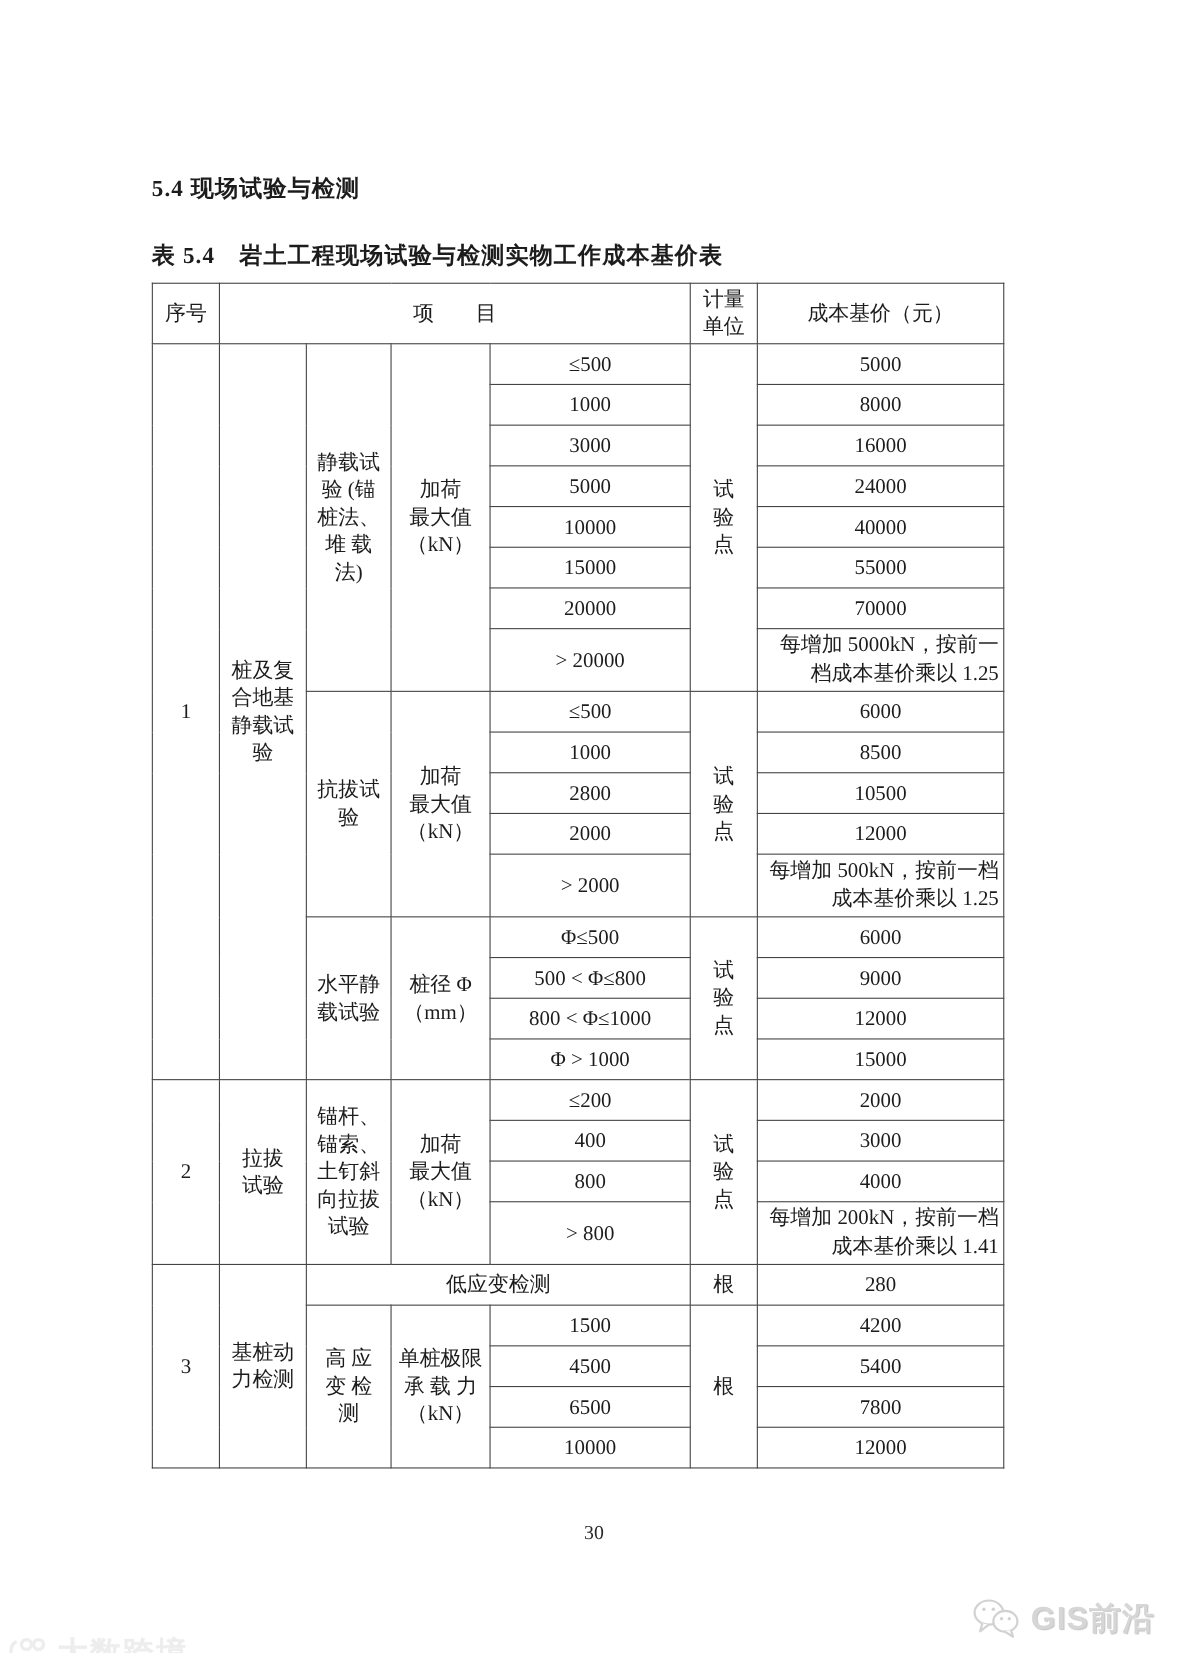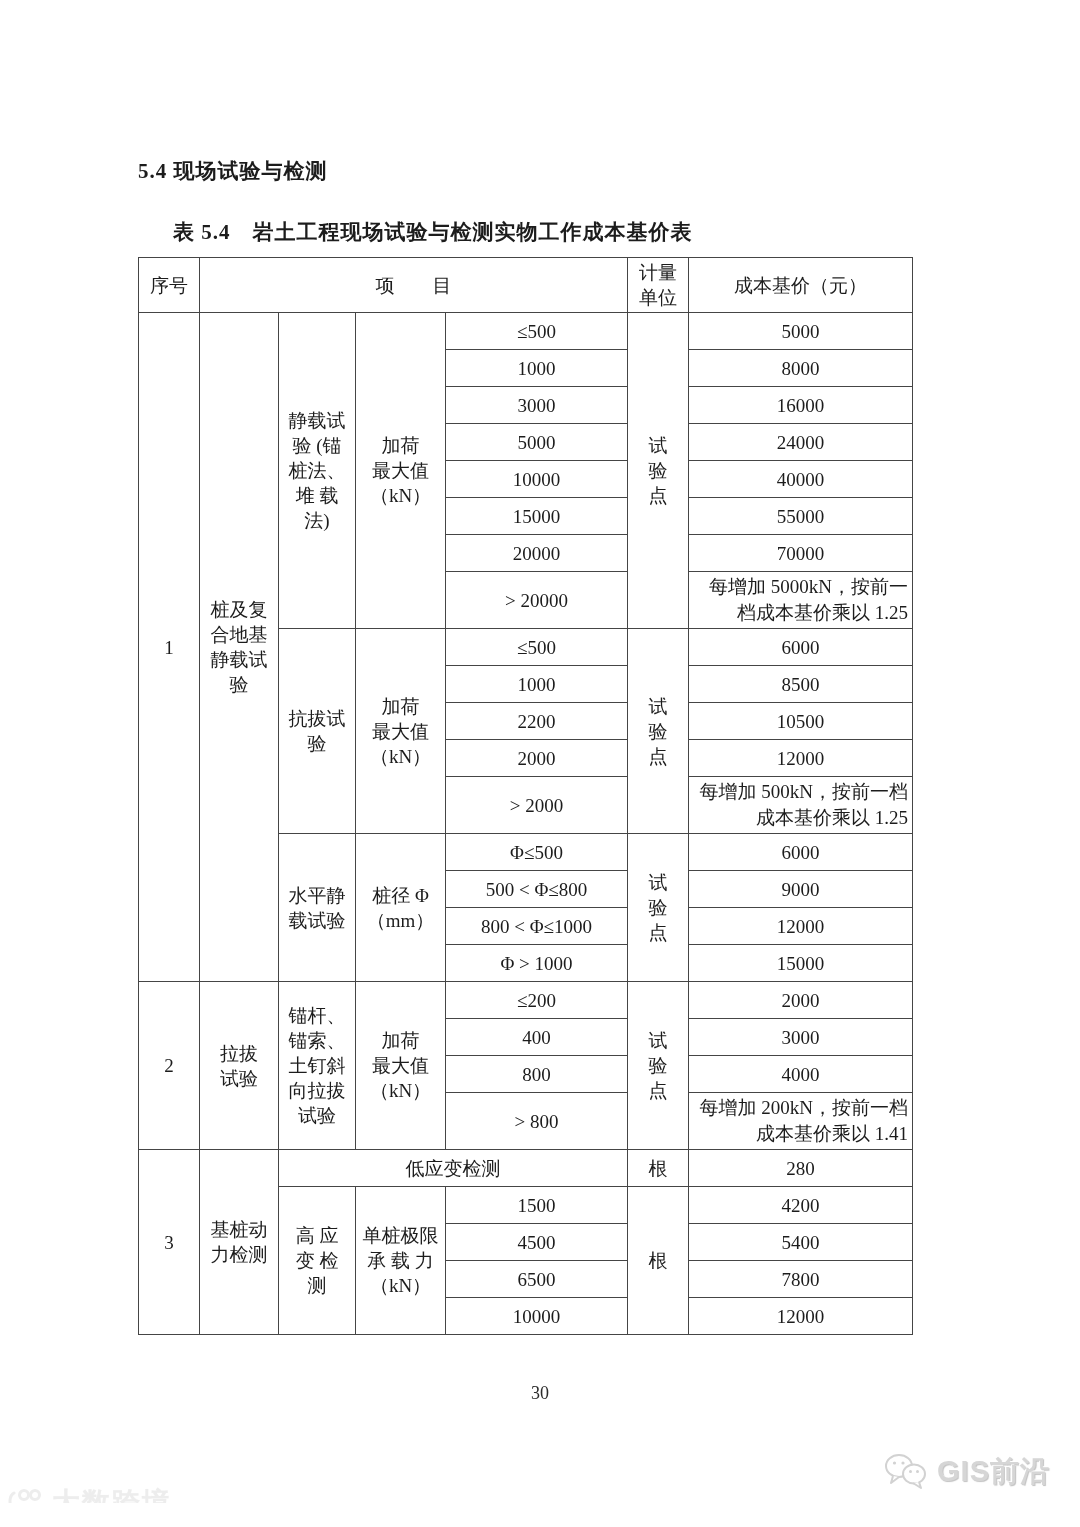--- a/index.html
+++ b/index.html
@@ -11,21 +11,21 @@
     color:#1c1c1c;
     overflow:hidden;
   }
   .content{ position:absolute; left:138px; top:0; width:776px; }
   .section-heading{
     margin-top:157px;
     font-size:21px; font-weight:bold; letter-spacing:1px;
   }
   .table-caption{
     margin-top:33px; margin-bottom:11px;
-    font-size:21px; font-weight:bold; letter-spacing:1px;margin-left:35px;
+    font-size:21px; font-weight:bold; letter-spacing:1px;
   }
   table.cost{
     border-collapse:collapse;
     table-layout:fixed;
     width:774px;
   }
   table.cost th, table.cost td{
     border:1px solid #454545;
     text-align:center;
     vertical-align:middle;
@@ -154,21 +154,21 @@
             <td rowspan="5">试
 验
 点</td>
             <td>6000</td>
           </tr>
           <tr>
             <td>1000</td>
             <td>8500</td>
           </tr>
           <tr>
-            <td>2200</td>
+            <td>2800</td>
             <td>10500</td>
           </tr>
           <tr>
             <td>2000</td>
             <td>12000</td>
           </tr>
           <tr>
             <td>&gt; 2000</td>
             <td class="note">每增加 500kN，按前一档
 成本基价乘以 1.25</td>

